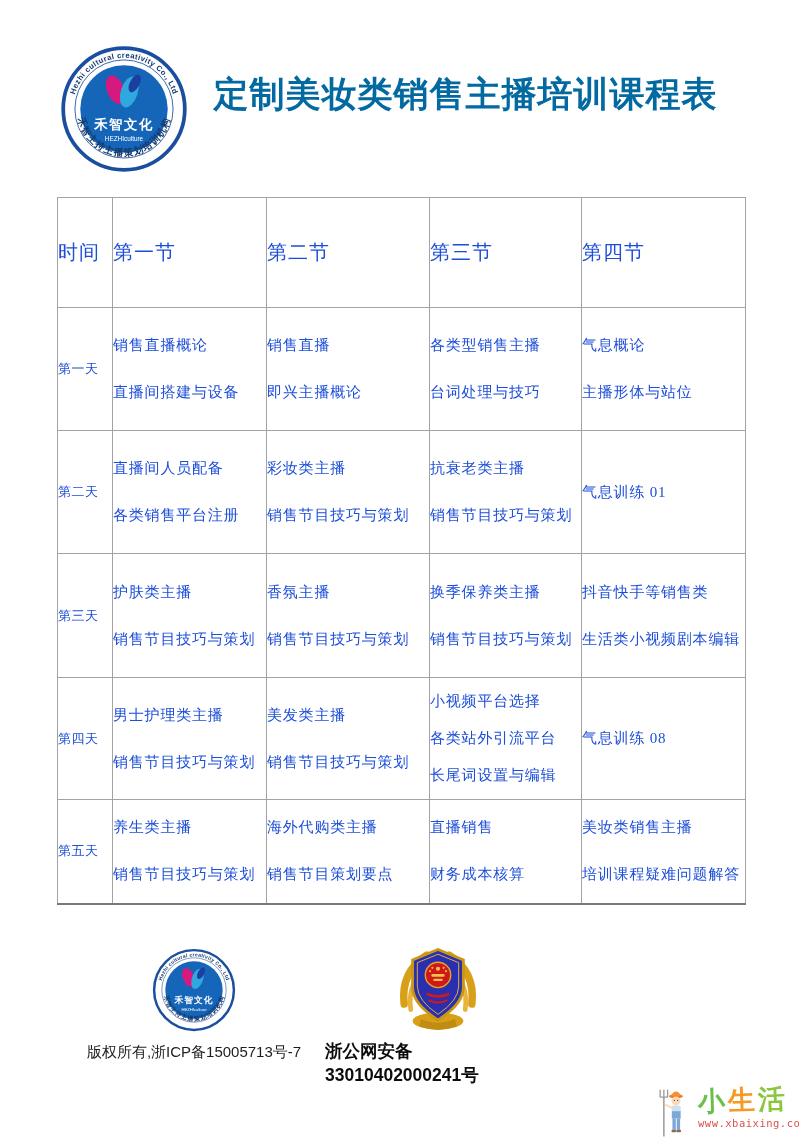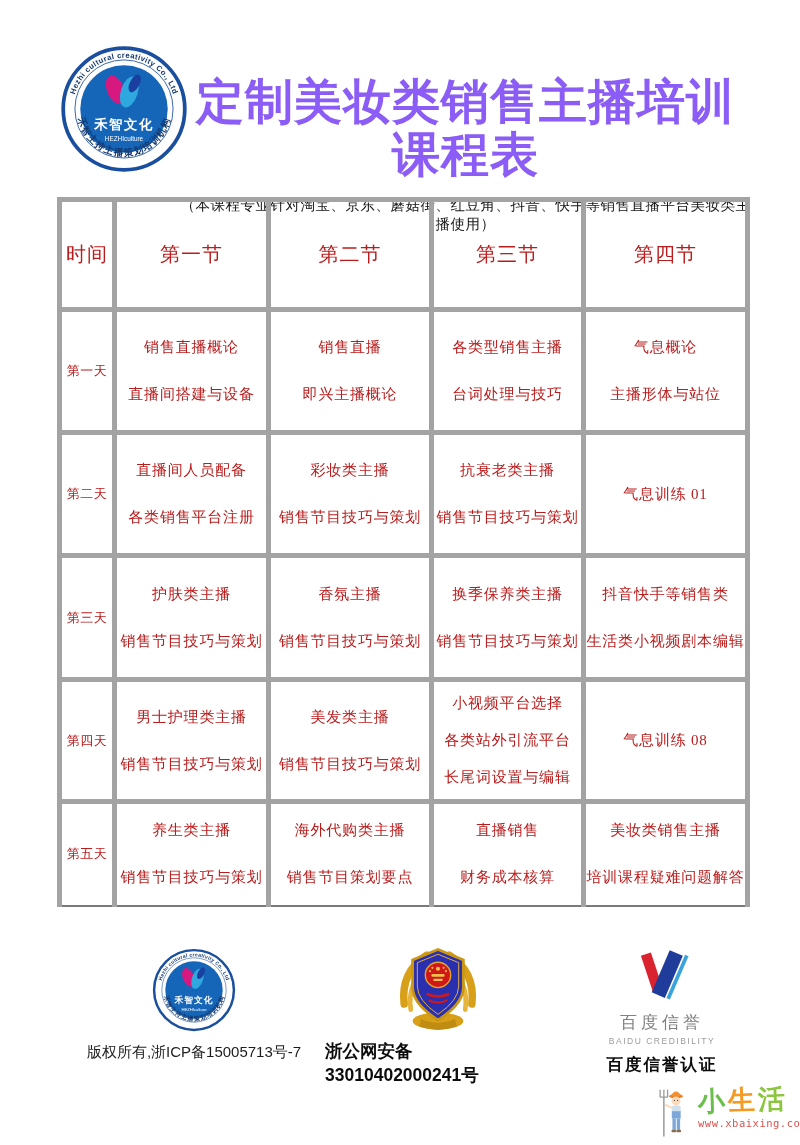--- a/index.html
+++ b/index.html
@@ -5,26 +5,26 @@
   html,body{margin:0;padding:0;background:#fff;}
   .page{position:relative;width:800px;height:1145px;background:#ffffff;overflow:hidden;
         font-family:"Liberation Serif","DejaVu Serif",serif;color:#1c1c1c;}
 
   
   .svg-defs{position:absolute;width:0;height:0;overflow:hidden;}
 
   
   .header-logo{position:absolute;left:60px;top:45px;width:128px;height:128px;}
   .title-block{position:absolute;left:178px;top:76px;width:575px;text-align:center;}
-  .page-title{margin:0;font-size:48px;font-weight:bold;color:#8b5cf6;letter-spacing:1px;line-height:1.1;}
+  .page-title{margin:0;font-size:35px;font-weight:bold;color:#0369a1;letter-spacing:1px;line-height:1.1;}
   .page-subtitle{margin-top:14px;font-size:14.5px;color:#141414;letter-spacing:0.5px;}
 
   
   .course-table{position:absolute;left:57px;top:197px;width:688px;border-collapse:collapse;table-layout:fixed;}
-  .course-table td{border:5px solid #a3a3a3;text-align:center;vertical-align:middle;padding:0;color:#b91c1c;}
+  .course-table td{border:1px solid #a3a3a3;vertical-align:middle;padding:0;color:#1d4ed8;}
   .course-table tr.last td{border-bottom:2px solid #7a7a7a;font-family:Liberation Serif, serif;}
   td.col-head{font-size:20px;letter-spacing:1px;}
   td.day-cell{font-size:13px;letter-spacing:0.5px;}
   .cell{display:flex;flex-direction:column;justify-content:center;gap:28px;font-size:15px;letter-spacing:0.8px;height:100%;}
   .cell.tight{gap:18px;}
   tr.hrow{height:110px;}
   tr.r0{height:123px;} tr.r1{height:123px;} tr.r2{height:124px;}
   tr.r3{height:122px;} tr.r4{height:104px;}
 
   
@@ -122,21 +122,20 @@
   </defs>
 </svg>
 
 <div class="page">
 
   <svg class="header-logo">
       <use href="#hezhi-logo"></use>
     </svg>
   <div class="title-block">
     <h1 class="page-title">定制美妆类销售主播培训课程表</h1>
-    <div class="page-subtitle">（本课程专业针对淘宝、京东、蘑菇街、红豆角、抖音、快手等销售直播平台美妆类主播使用）</div>
   </div>
 
   <table class="course-table">
     <colgroup>
       <col style="width:55px">
         <col style="width:154px">
         <col style="width:163px">
       <col style="width:152px">
         <col style="width:164px">
     </colgroup>
@@ -297,28 +296,20 @@
     <div class="copyright">版权所有,浙ICP备15005713号-7</div>
   </div>
 
   <div class="f-col f2">
     <svg class="police-badge">
         <use href="#police-badge"></use>
       </svg>
     <div class="police-text">浙公网安备 33010402000241号</div>
   </div>
 
-  <div class="f-col f3">
-    <svg class="baidu-v">
-        <use href="#baidu-v"></use>
-      </svg>
-    <div class="baidu-cn">百度信誉</div>
-    <div class="baidu-en">BAIDU CREDIBILITY</div>
-    <div class="baidu-cert">百度信誉认证</div>
-  </div>
 
   <div class="watermark">
     <svg class="wm-farmer">
         <use href="#farmer"></use>
       </svg>
     <div class="wm-text">
       <div class="wm-title"><span class="wm-c1">小</span><span class="wm-c2">生</span><span class="wm-c3">活</span></div>
       <div class="wm-url">www.xbaixing.com</div>
     </div>
   </div>

